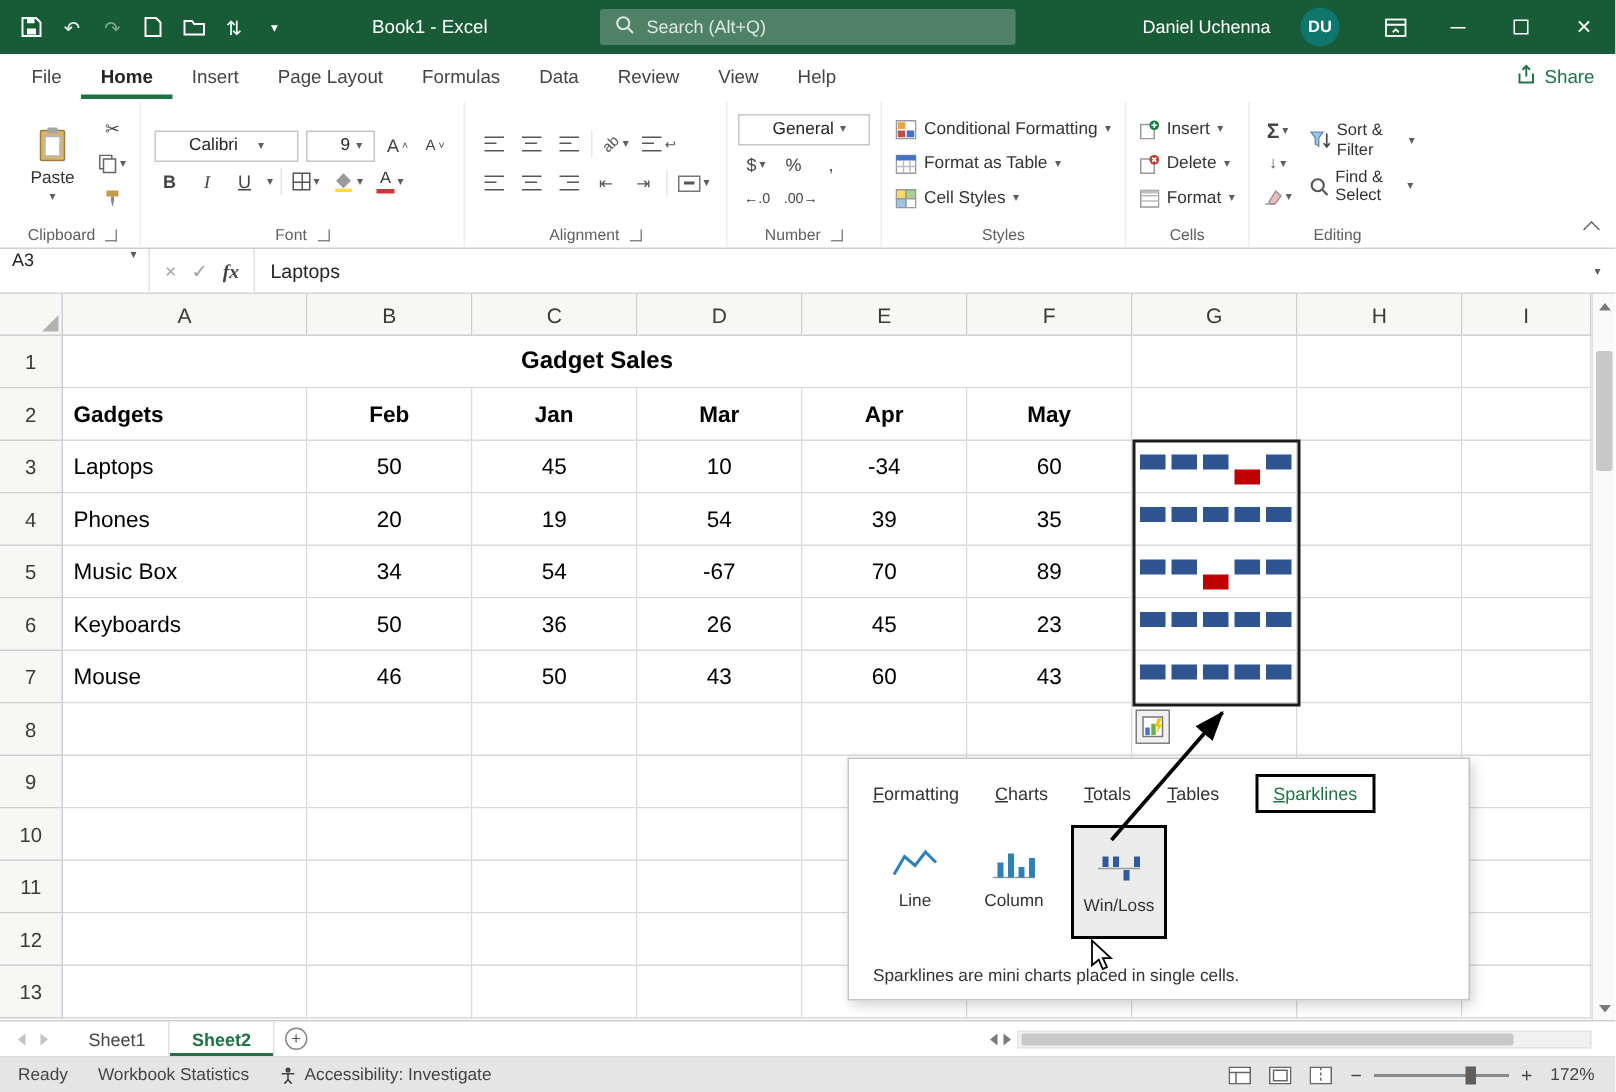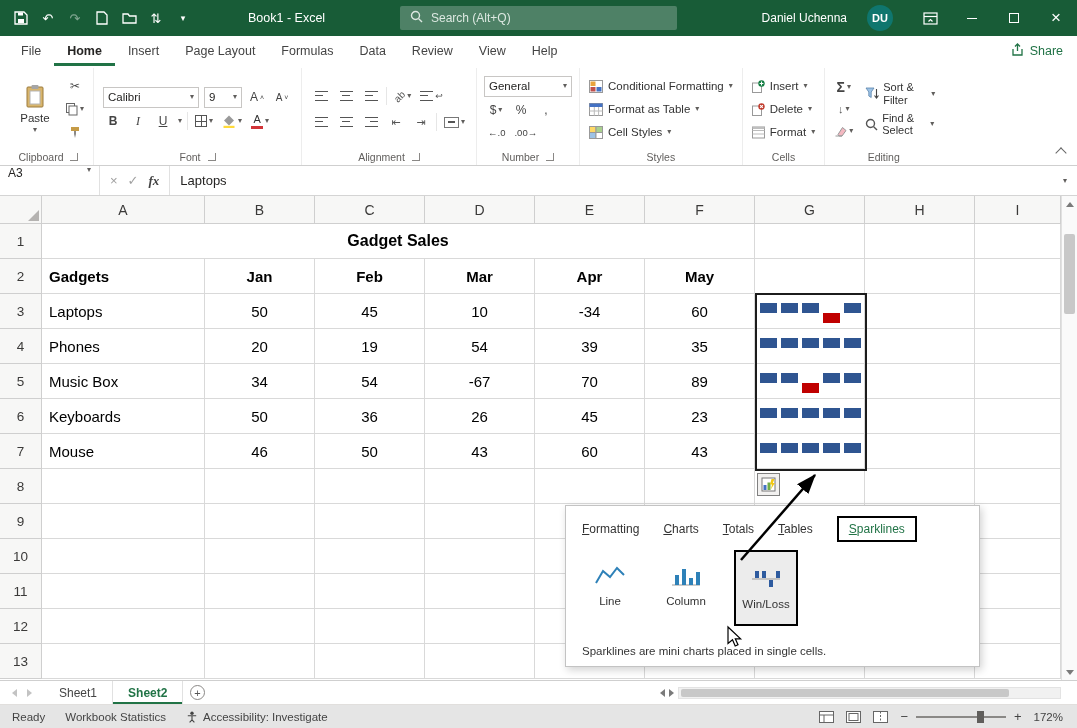--- a/index.html
+++ b/index.html
@@ -33,21 +33,21 @@
 
 
 .ribbon{flex:0 0 100px;background:#fff;border-bottom:1px solid #cfcfcf;display:flex;padding:2px 2px 0 4px;position:relative}
 .rgroup{display:flex;flex-direction:column;padding:2px 7px 0;border-right:1px solid #ededed}
 .rg-body{flex:1;display:flex;align-items:center;gap:5px}
 .rg-label{height:17px;font-size:10.5px;color:#605e5c;display:flex;align-items:center;justify-content:center;gap:7px}
 .launcher{width:8px;height:8px;border-right:1.3px solid #8a8886;border-bottom:1.3px solid #8a8886}
 .stack{display:flex;flex-direction:column;justify-content:center;gap:2px}
 .srow{display:flex;align-items:center;gap:5px;font-size:11.5px;color:#333;height:20px;padding:0 2px;white-space:nowrap}
 .rbtn{min-width:20px;height:20px;display:flex;align-items:center;justify-content:center;font-size:12px;color:#444;gap:2px;padding:0 2px}
-.combo{height:21px;border:1px solid #c8c6c4;background:#fff;display:flex;align-items:center;font-size:11.5px;padding:0 4px;gap:4px;color:#252423}
+.combo{height:21px;border:1px solid #c8c6c4;background:#fff;display:flex;align-items:center;font-size:11.5px;padding:0 22px;gap:4px;color:#252423}
 .combo .chev{margin-left:auto}
 .chev{font-size:8px;color:#605e5c;line-height:1}
 .vsep{width:1px;height:18px;background:#e6e6e6}
 .paste-btn{width:48px;height:72px;display:flex;flex-direction:column;align-items:center;justify-content:center;font-size:11.5px;color:#333;gap:2px}
 .clip-mini{display:flex;flex-direction:column;gap:3px}
 .ic-al{display:inline-block;width:13px;height:10px;background-image:linear-gradient(#555 0 0),linear-gradient(#555 0 0),linear-gradient(#555 0 0);background-repeat:no-repeat;background-size:13px 1.4px,8px 1.4px,13px 1.4px;background-position:0 0,0 4.3px,0 8.6px}
 .ic-al.c{background-position:0 0,2.5px 4.3px,0 8.6px}
 .ic-al.r{background-position:0 0,5px 4.3px,0 8.6px}
 .ic-ab{display:inline-block;transform:rotate(-45deg);font-size:10px;color:#555}
 .ic-borders{display:inline-block;width:12px;height:12px;border:1px solid #555;background-image:linear-gradient(#555 0 0),linear-gradient(#555 0 0);background-repeat:no-repeat;background-size:1px 100%,100% 1px;background-position:center,center}
@@ -104,21 +104,21 @@
 .tri-d{width:0;height:0;border-left:4px solid transparent;border-right:4px solid transparent;border-top:5px solid #7a7a7a}
 .tri-l{width:0;height:0;border-top:4px solid transparent;border-bottom:4px solid transparent;border-right:5px solid #7a7a7a}
 .tri-r{width:0;height:0;border-top:4px solid transparent;border-bottom:4px solid transparent;border-left:5px solid #7a7a7a}
 
 
 .qa-pop{position:absolute;left:565px;top:505px;width:415px;height:162px;background:#fff;border:1px solid #c3c3c3;box-shadow:2px 3px 8px rgba(0,0,0,.18);z-index:40}
 .qa-tabs{display:flex;align-items:center;gap:24px;padding:10px 16px 0;font-size:12px;color:#333}
 .qa-tab{display:inline-block;padding:4px 0}
 .qa-tab::first-letter{text-decoration:underline}
 .qa-tab.boxed{border:2px solid #000;padding:4px 10px;color:var(--green)}
-.qa-opts{display:flex;align-items:flex-start;gap:20px;padding:8px 0 0 16px}
+.qa-opts{display:flex;align-items:flex-start;gap:10px;padding:8px 0 0 16px}
 .qa-tile{width:56px;height:70px;display:flex;flex-direction:column;align-items:center;justify-content:center;gap:6px;font-size:11.5px;color:#333}
 .qa-tile.sel{border:2px solid #000;background:#ececec;width:64px;height:76px}
 .qa-desc{position:absolute;left:16px;bottom:9px;font-size:11.5px;color:#333}
 
 
 .overlay-svg{position:absolute;left:0;top:0;width:1077px;height:728px;pointer-events:none;z-index:60}
 
 
 .sheet-bar{flex:0 0 24px;display:flex;align-items:stretch;background:#fff;border-top:1px solid #cfcfcf;font-size:12px;color:#444;position:relative}
 .sb-nav{display:flex;align-items:center;gap:10px;padding:0 12px}
@@ -549,22 +549,22 @@
         <div class="g-row">
           <div class="g-cell g-rownum w-gut">1</div>
           <div class="g-cell g-data w-merged c-bold c-center title-cell">Gadget Sales</div>
           <div class="g-cell g-data w-std"></div>
           <div class="g-cell g-data w-std"></div>
           <div class="g-cell g-data w-i"></div>
         </div>
         <div class="g-row">
           <div class="g-cell g-rownum w-gut">2</div>
           <div class="g-cell g-data w-a c-bold">Gadgets</div>
+          <div class="g-cell g-data w-std c-bold c-center">Feb</div>
           <div class="g-cell g-data w-std c-bold c-center">Jan</div>
-          <div class="g-cell g-data w-std c-bold c-center">Feb</div>
           <div class="g-cell g-data w-std c-bold c-center">Mar</div>
           <div class="g-cell g-data w-std c-bold c-center">Apr</div>
           <div class="g-cell g-data w-std c-bold c-center">May</div>
           <div class="g-cell g-data w-std"></div>
           <div class="g-cell g-data w-std"></div>
           <div class="g-cell g-data w-i"></div>
         </div>
         <div class="g-row">
           <div class="g-cell g-rownum w-gut">3</div>
           <div class="g-cell g-data w-a">Laptops</div>

